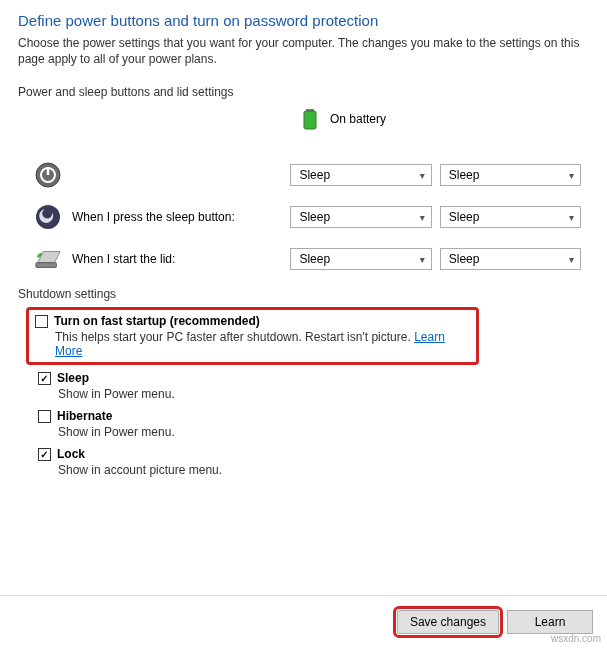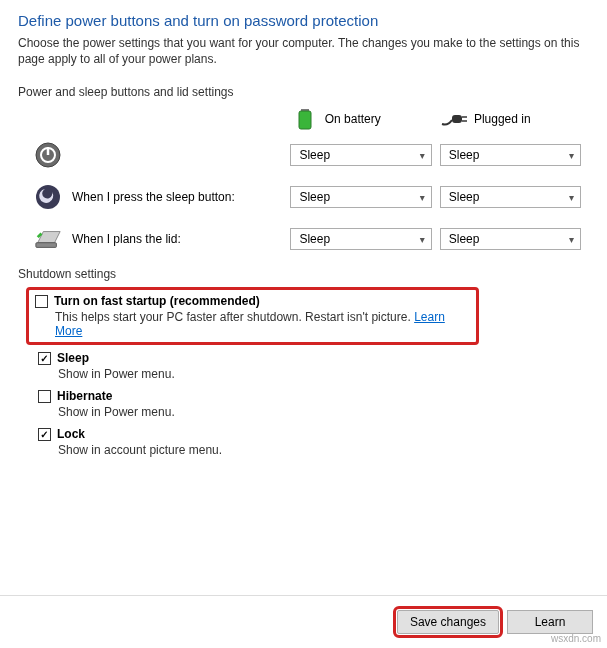--- a/index.html
+++ b/index.html
@@ -30,21 +30,21 @@
     line-height: 1.35;
   }
   .section-label {
     font-size: 12px;
     color: #333;
     margin-bottom: 6px;
   }
   .headers-row {
     display: flex;
     align-items: flex-start;
-    margin-bottom: 8px;
+    margin-bottom: 28px;
   }
   .spacer-col { width: 278px; }
   .hdr-col {
     width: 152px;
     display: flex;
     align-items: center;
     gap: 6px;
     font-size: 12px;
   }
   .row {
@@ -173,31 +173,20 @@
     <div class="hdr-col">
       <span class="icon-circle">
         <svg width="16" height="24" viewBox="0 0 16 24">
           <rect x="4" y="2" width="8" height="2" fill="#7a7a7a"></rect>
           <rect x="2" y="4" width="12" height="18" rx="2" fill="#3ab53a"></rect>
           <rect x="2" y="4" width="12" height="18" rx="2" fill="none" stroke="#2a7a2a"></rect>
         </svg>
       </span>
       <span>On battery</span>
     </div>
-    <div class="hdr-col">
-      <span class="icon-circle">
-        <svg width="28" height="18" viewBox="0 0 28 18">
-          <path d="M2 14 Q 8 16 12 10" stroke="#333" stroke-width="2" fill="none"></path>
-          <rect x="12" y="5" width="10" height="8" rx="3" fill="#333"></rect>
-          <line x1="22" y1="7" x2="27" y2="7" stroke="#333" stroke-width="1.5"></line>
-          <line x1="22" y1="11" x2="27" y2="11" stroke="#333" stroke-width="1.5"></line>
-        </svg>
-      </span>
-      <span>Plugged in</span>
-    </div>
   </div>
 
   <div class="row">
     <div class="row-label-wrap">
       <span class="icon-circle">
         <svg width="28" height="28" viewBox="0 0 28 28">
           <circle cx="14" cy="14" r="12" fill="#6a6a6a"></circle>
           <circle cx="14" cy="14" r="12" fill="none" stroke="#444"></circle>
           <circle cx="14" cy="14" r="7" fill="none" stroke="#fff" stroke-width="2"></circle>
           <line x1="14" y1="6" x2="14" y2="14" stroke="#fff" stroke-width="2.5"></line>
@@ -236,21 +225,21 @@
 
   <div class="row">
     <div class="row-label-wrap">
       <span class="icon-circle">
         <svg width="30" height="24" viewBox="0 0 30 24">
           <polygon points="4,16 22,16 28,4 10,4" fill="#cfcfcf" stroke="#888"></polygon>
           <rect x="2" y="16" width="22" height="5" rx="1" fill="#888" stroke="#555"></rect>
           <path d="M4 10 L 8 6" stroke="#3ab53a" stroke-width="3"></path>
         </svg>
       </span>
-      <span class="row-label">When I plans the lid:</span>
+      <span class="row-label">When I start the lid:</span>
     </div>
     <div class="select">
       <span>Sleep</span>
         <span class="chev">▾</span>
     </div>
     <div class="select">
       <span>Sleep</span>
         <span class="chev">▾</span>
     </div>
   </div>

